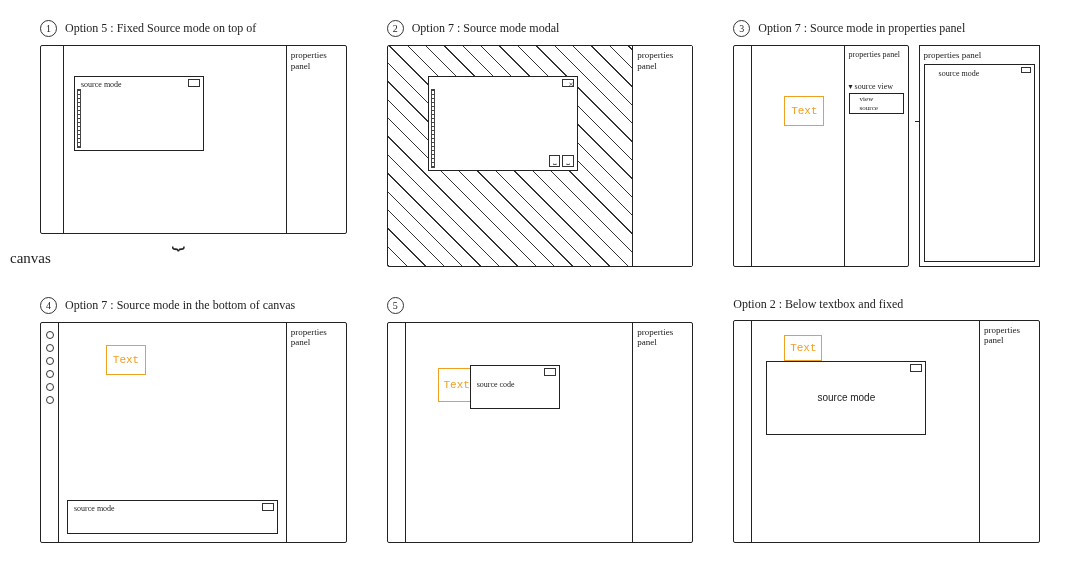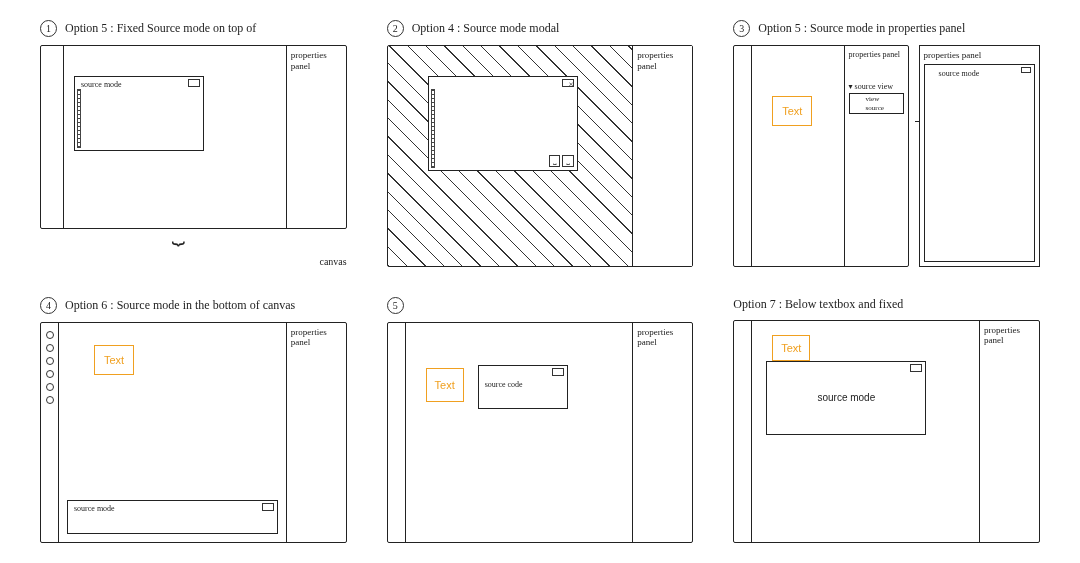--- a/index.html
+++ b/index.html
@@ -59,24 +59,25 @@
     width: 60px;
     border-left: 1.3px solid #222;
     font-size: 9px;
     padding: 4px;
     line-height: 1.2;
   }
   .text-box {
     position: absolute;
     border: 1.3px solid #f0a020;
     color: #f0a020;
-    font-family: Liberation Sans, sans-serif;
+    font-family: Liberation Mono, monospace;
     font-size: 11px;
     display: flex; align-items: center; justify-content: center;
     background: transparent;
+    margin-left: 12px;
   }
   .win {
     position: absolute;
     border: 1.3px solid #222;
     background: #fff;
   }
   .win::before {
     content: "";
     position: absolute;
     top: 2px; right: 3px;
@@ -93,21 +94,21 @@
     left: 2px; top: 12px; bottom: 2px; width: 4px;
     border: 0.8px solid #444;
     background: repeating-linear-gradient(#444 0 1px, transparent 1px 4px);
   }
   .brace {
     text-align: center;
     font-size: 22px;
     line-height: 0.5;
     margin-top: -2px;
   }
-  .brace-label { text-align: right; font-size: 10px; margin-top: 18px; }
+  .brace-label { text-align: left; font-size: 15px; margin-top: 7px; }
   .hatched::before {
     content: "";
     position: absolute;
     inset: 0;
     background: repeating-linear-gradient(45deg, #333 0 1px, transparent 1px 13px);
     pointer-events: none;
   }
   .arrow-line {
     position: absolute;
     height: 1.4px; background: #222;
@@ -146,70 +147,70 @@
       </div>
       <div class="props">properties panel</div>
     </div>
     <div class="brace" style="margin-left:-30px;">⏟</div>
     <div class="brace-label" style="margin-left:-30px;">canvas</div>
   </div>
 
   <div class="cell">
     <div class="header">
       <div class="num-circle">2</div>
-      <span>Option 4 : Source mode modal</span>
+      <span>Option 7 : Source mode modal</span>
     </div>
     <div class="frame hatched">
       <div class="canvas"></div>
       <div class="props" style="background:#fff; position:relative; z-index:2;">properties panel</div>
       <div class="win" style="left:40px; top:30px; width:150px; height:95px; z-index:3;">
         <div class="ruler"></div>
         <span style="position:absolute; top:2px; right:3px; font-size:9px;">×</span>
         <div style="position:absolute; bottom:3px; right:3px; font-size:8px; display:flex; gap:2px;">
           <span style="border:1px solid #333; padding:0 3px;">⎵</span>
           <span style="border:1px solid #333; padding:0 3px;">⎵</span>
         </div>
       </div>
     </div>
   </div>
 
   <div class="cell" style="position:relative;">
     <div class="header">
       <div class="num-circle">3</div>
-      <span>Option 5 : Source mode in properties panel</span>
+      <span>Option 7 : Source mode in properties panel</span>
     </div>
     <div style="display:flex; gap:10px; flex:1; position:relative;">
       <div class="frame" style="flex:1.4;">
         <div style="width:18px; border-right:1.3px solid #222;"></div>
         <div class="canvas">
           <div class="text-box" style="left:20px; top:50px; width:40px; height:30px;">Text</div>
         </div>
         <div class="props" style="width:64px; font-size:8px;">
           <div>properties panel</div>
           <div style="height:22px;"></div>
           <div>▾ source view</div>
-          <div style="border:1px solid #222; padding:1px 16px; font-size:7px; margin-top:2px;">view source</div>
+          <div style="border:1px solid #222; padding:1px 10px; font-size:7px; margin-top:2px;">view source</div>
         </div>
       </div>
       <div class="arrow-line" style="left:calc(58% + 4px); top:76px; width:22px;"></div>
       <div class="panel-box" style="flex:0.9; display:flex; flex-direction:column; padding:4px; gap:4px;">
         <div style="font-size:9px;">properties panel</div>
         <div class="panel-box" style="flex:1; position:relative; font-size:8px; padding:4px;">
           <div class="ruler" style="left:2px; top:2px;"></div>
           <div style="position:absolute; top:2px; right:3px; width:10px; height:6px; border:1px solid #333;"></div>
           <span style="margin-left:10px;">source mode</span>
         </div>
       </div>
     </div>
   </div>
 
   <div class="cell">
     <div class="header">
       <div class="num-circle">4</div>
-      <span>Option 6 : Source mode in the bottom of canvas</span>
+      <span>Option 7 : Source mode in the bottom of canvas</span>
     </div>
     <div class="frame">
       <div class="sidebar-dots">
         <span></span>
           <span></span>
           <span></span>
           <span></span>
           <span></span>
           <span></span>
       </div>
@@ -224,31 +225,31 @@
   </div>
 
   <div class="cell">
     <div class="header">
       <div class="num-circle">5</div>
     </div>
     <div class="frame">
       <div style="width:18px; border-right:1.3px solid #222;"></div>
       <div class="canvas">
         <div class="text-box" style="left:20px; top:45px; width:38px; height:34px;">Text</div>
-        <div class="win" style="left:72px; top:42px; width:90px; height:44px;">
+        <div class="win" style="left:64px; top:42px; width:90px; height:44px;">
           <div class="label" style="top:14px;">source code</div>
         </div>
       </div>
       <div class="props">properties panel</div>
     </div>
   </div>
 
   <div class="cell">
     <div class="header">
-      <span>Option 7 : Below textbox and fixed</span>
+      <span>Option 2 : Below textbox and fixed</span>
     </div>
     <div class="frame">
       <div style="width:18px; border-right:1.3px solid #222;"></div>
       <div class="canvas">
         <div class="text-box" style="left:20px; top:14px; width:38px; height:26px;">Text</div>
         <div class="win" style="left:14px; top:40px; width:160px; height:74px; display:flex; align-items:center; justify-content:center; font-family:sans-serif; font-size:10px;">
           <span>source mode</span>
         </div>
       </div>
       <div class="props">properties panel</div>

